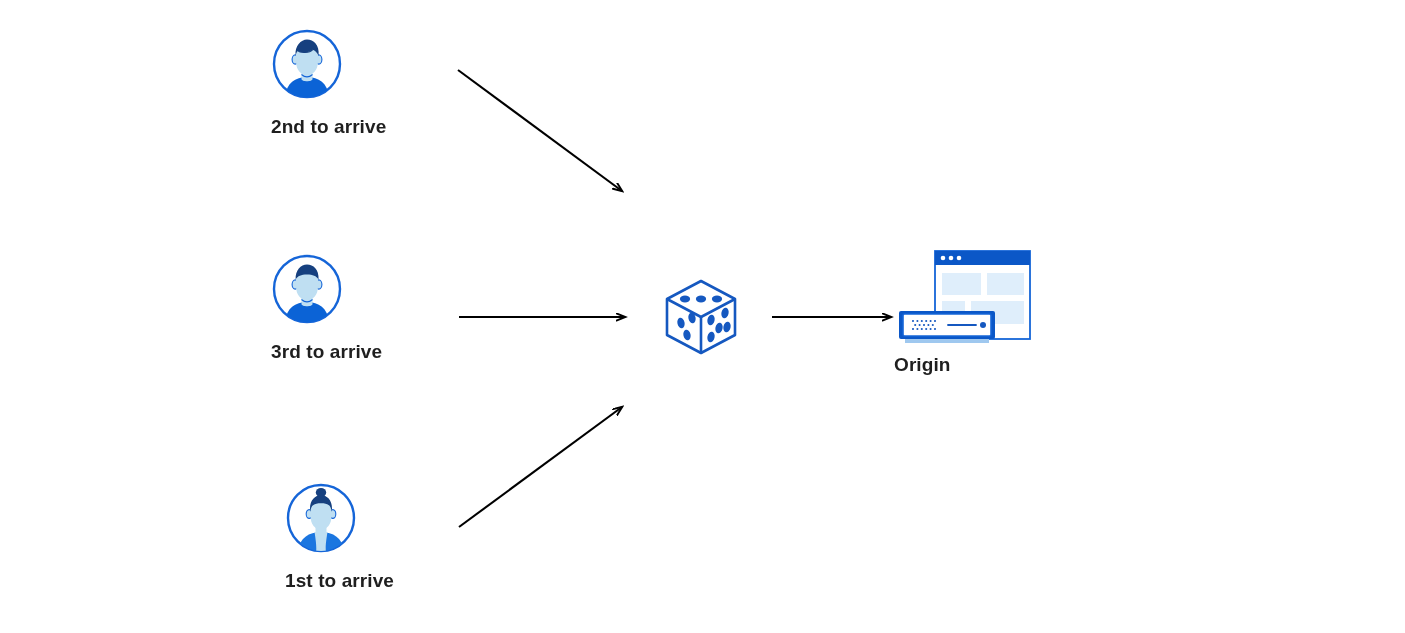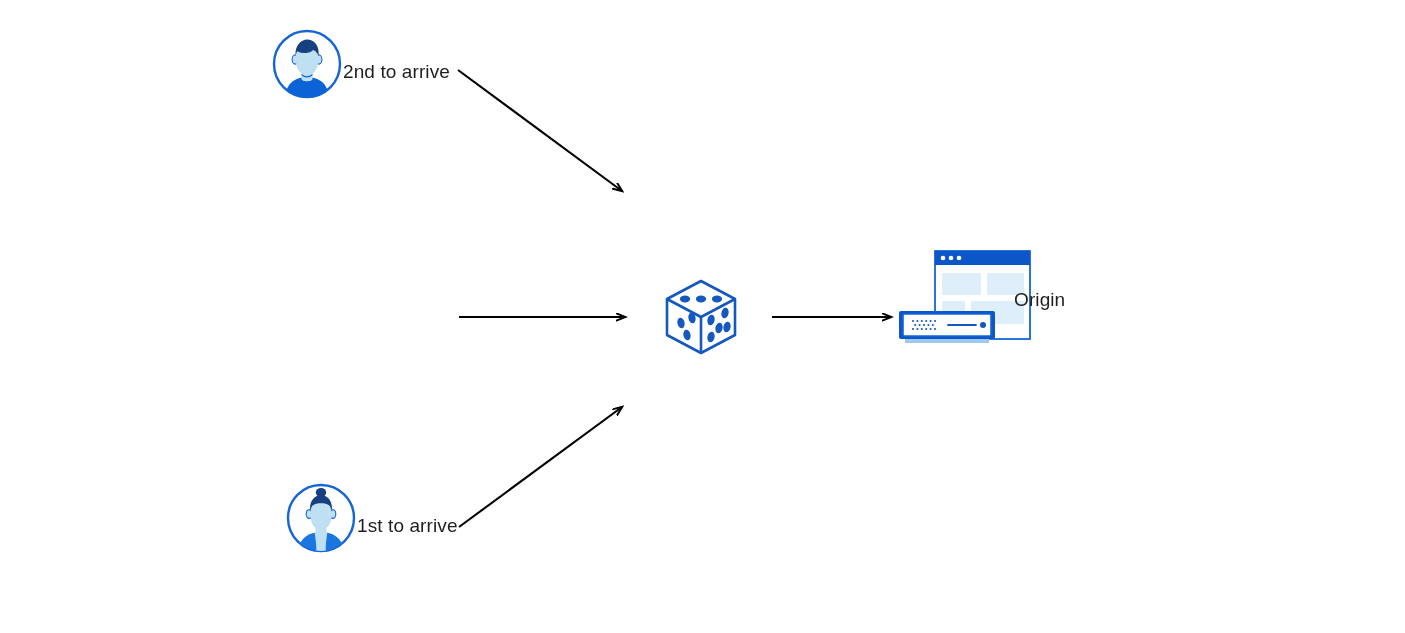--- a/index.html
+++ b/index.html
@@ -13,22 +13,23 @@
   #canvas {
     position: relative;
     width: 1405px;
     height: 633px;
     background: #ffffff;
     overflow: hidden;
   }
   .node {
     position: absolute;
     display: flex;
-    flex-direction: row;
-    align-items: center;
+    flex-direction: column;
+    align-items: flex-start;
+    font-weight: bold;
   }
   .node-label {
     font-family: "Liberation Sans", sans-serif;
     font-size: 19px;
     color: #1f1f1f;
     letter-spacing: 0.1px;
     white-space: nowrap;
     line-height: 1.2;
   }
   .avatar-wrap {
@@ -89,20 +90,42 @@
           <ellipse cx="47.8" cy="31.5" rx="3.1" ry="4.6" fill="#bfdff2" stroke="#1565d8" stroke-width="1.1"></ellipse>
           <path d="M25 27 C25 16.5 31 12.5 36 12.5 C41 12.5 47 16.5 47 27 L47 33 C47 42.5 42 47 36 47 C30 47 25 42.5 25 33 Z" fill="#bfdff2"></path>
           <path d="M24.6 27.5 C23.6 18 30 11.5 36 11.5 C42.6 11.5 48.6 16.5 47.6 27.8 C46 24.2 44 22.6 41.6 21.8 C38 24.8 30.4 25.2 26.8 22.8 C25.8 24 25 25.6 24.6 27.5 Z" fill="#16407f"></path>
           <path d="M26.2 22.4 C29.6 25.6 38.6 25 41.8 21.6" fill="none" stroke="#16407f" stroke-width="1.1"></path>
         </g>
       </svg>
     </div>
     <div class="node-label">2nd to arrive</div>
   </div>
 
+  <div class="node" style="left:271px; top:253px; width:200px;">
+    <div class="avatar-wrap">
+      <svg viewBox="0 0 72 72" width="72" height="72" xmlns="http://www.w3.org/2000/svg">
+        <defs>
+            <clipPath id="cMid">
+              <circle cx="36" cy="36" r="33"></circle>
+            </clipPath>
+          </defs>
+        <circle cx="36" cy="36" r="33" fill="#ffffff" stroke="#1565d8" stroke-width="2.4"></circle>
+        <g clip-path="url(#cMid)">
+          <path d="M14 72 C14 56 23.5 49 36 49 C48.5 49 58 56 58 72 Z" fill="#0b63d6"></path>
+          <path d="M30.5 41 h11 v10 c0 3 -11 3 -11 0 Z" fill="#bfdff2"></path>
+          <path d="M30.5 46.5 c3.5 3 7.5 3 11 0" fill="none" stroke="#1565d8" stroke-width="1.1"></path>
+          <ellipse cx="24.2" cy="31.5" rx="3.1" ry="4.6" fill="#bfdff2" stroke="#1565d8" stroke-width="1.1"></ellipse>
+          <ellipse cx="47.8" cy="31.5" rx="3.1" ry="4.6" fill="#bfdff2" stroke="#1565d8" stroke-width="1.1"></ellipse>
+          <path d="M25 27 C25 16.5 31 12.5 36 12.5 C41 12.5 47 16.5 47 27 L47 33 C47 42.5 42 47 36 47 C30 47 25 42.5 25 33 Z" fill="#bfdff2"></path>
+          <path d="M24.6 26.5 C24.2 17.2 29.8 11.5 36 11.5 C42.4 11.5 48 16.2 47.6 26.6 C45.2 23 42 21.6 36 21.6 C30 21.6 26.8 23 24.6 26.5 Z" fill="#16407f"></path>
+        </g>
+      </svg>
+    </div>
+    <div class="node-label">3rd to arrive</div>
+  </div>
 
   <div class="node" style="left:285px; top:482px; width:200px;">
     <div class="avatar-wrap">
       <svg viewBox="0 0 72 72" width="72" height="72" xmlns="http://www.w3.org/2000/svg">
         <defs>
             <clipPath id="cBot">
               <circle cx="36" cy="36" r="33"></circle>
             </clipPath>
           </defs>
         <circle cx="36" cy="36" r="33" fill="#ffffff" stroke="#1565d8" stroke-width="2.4"></circle>

